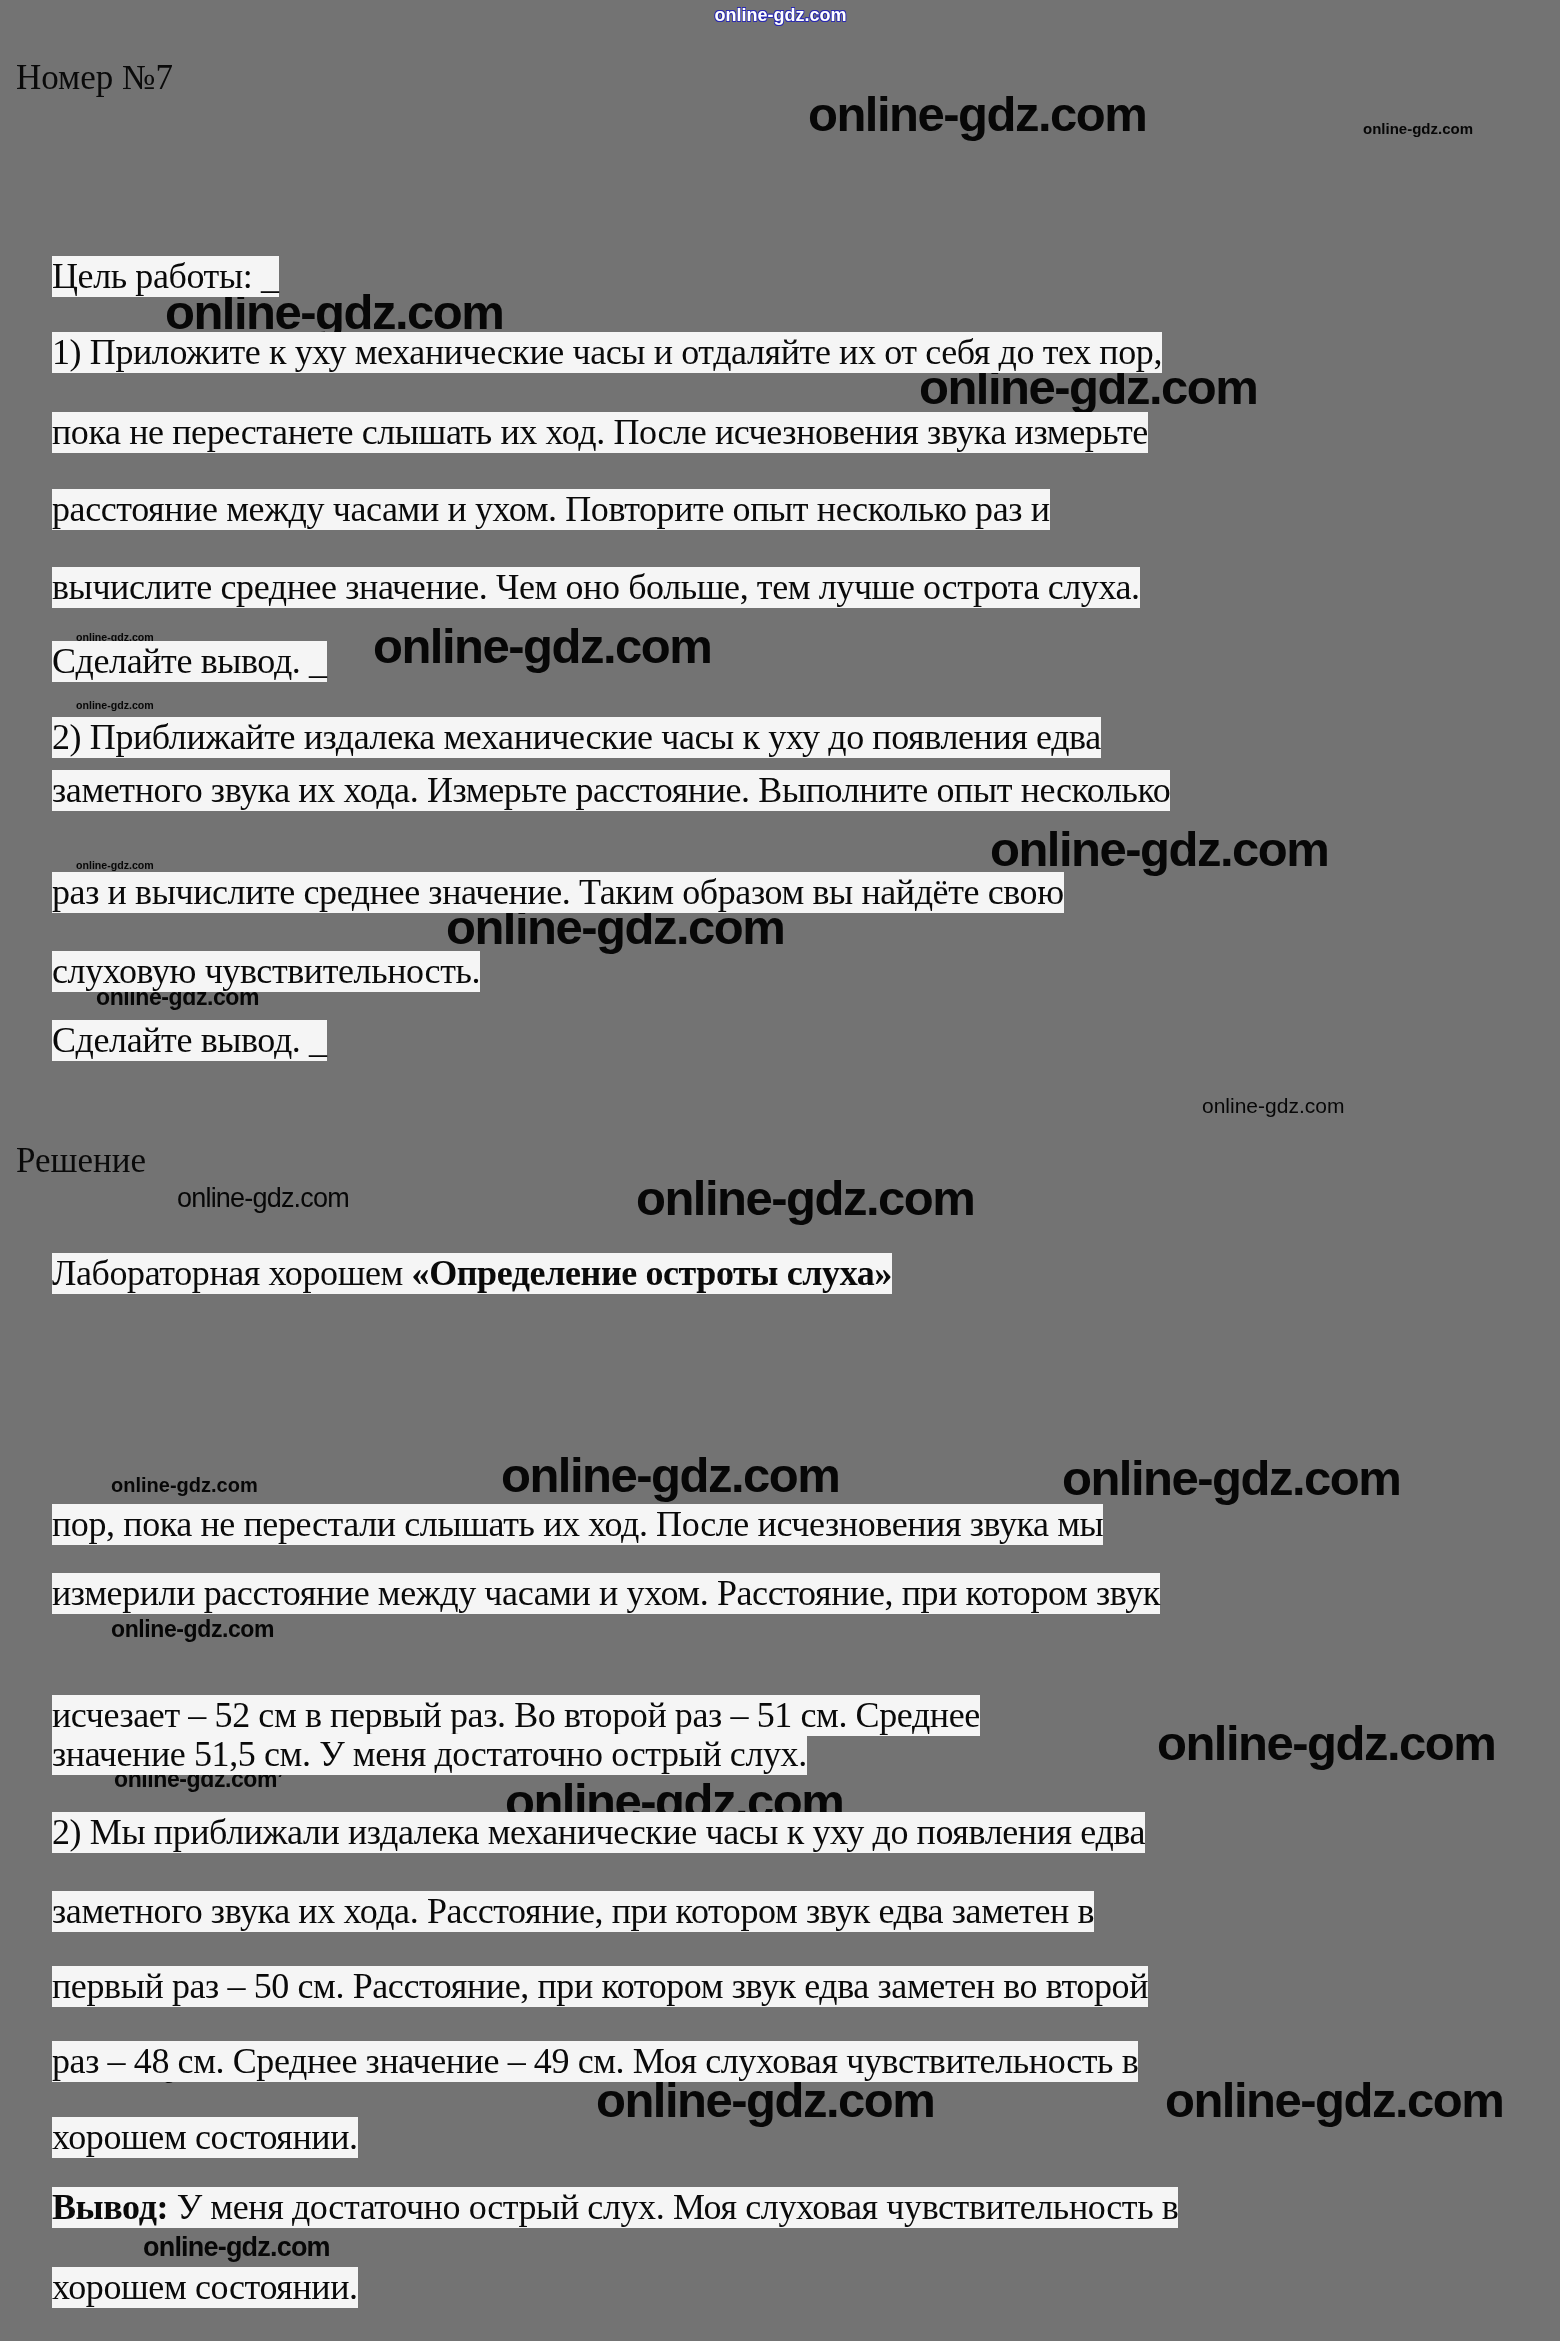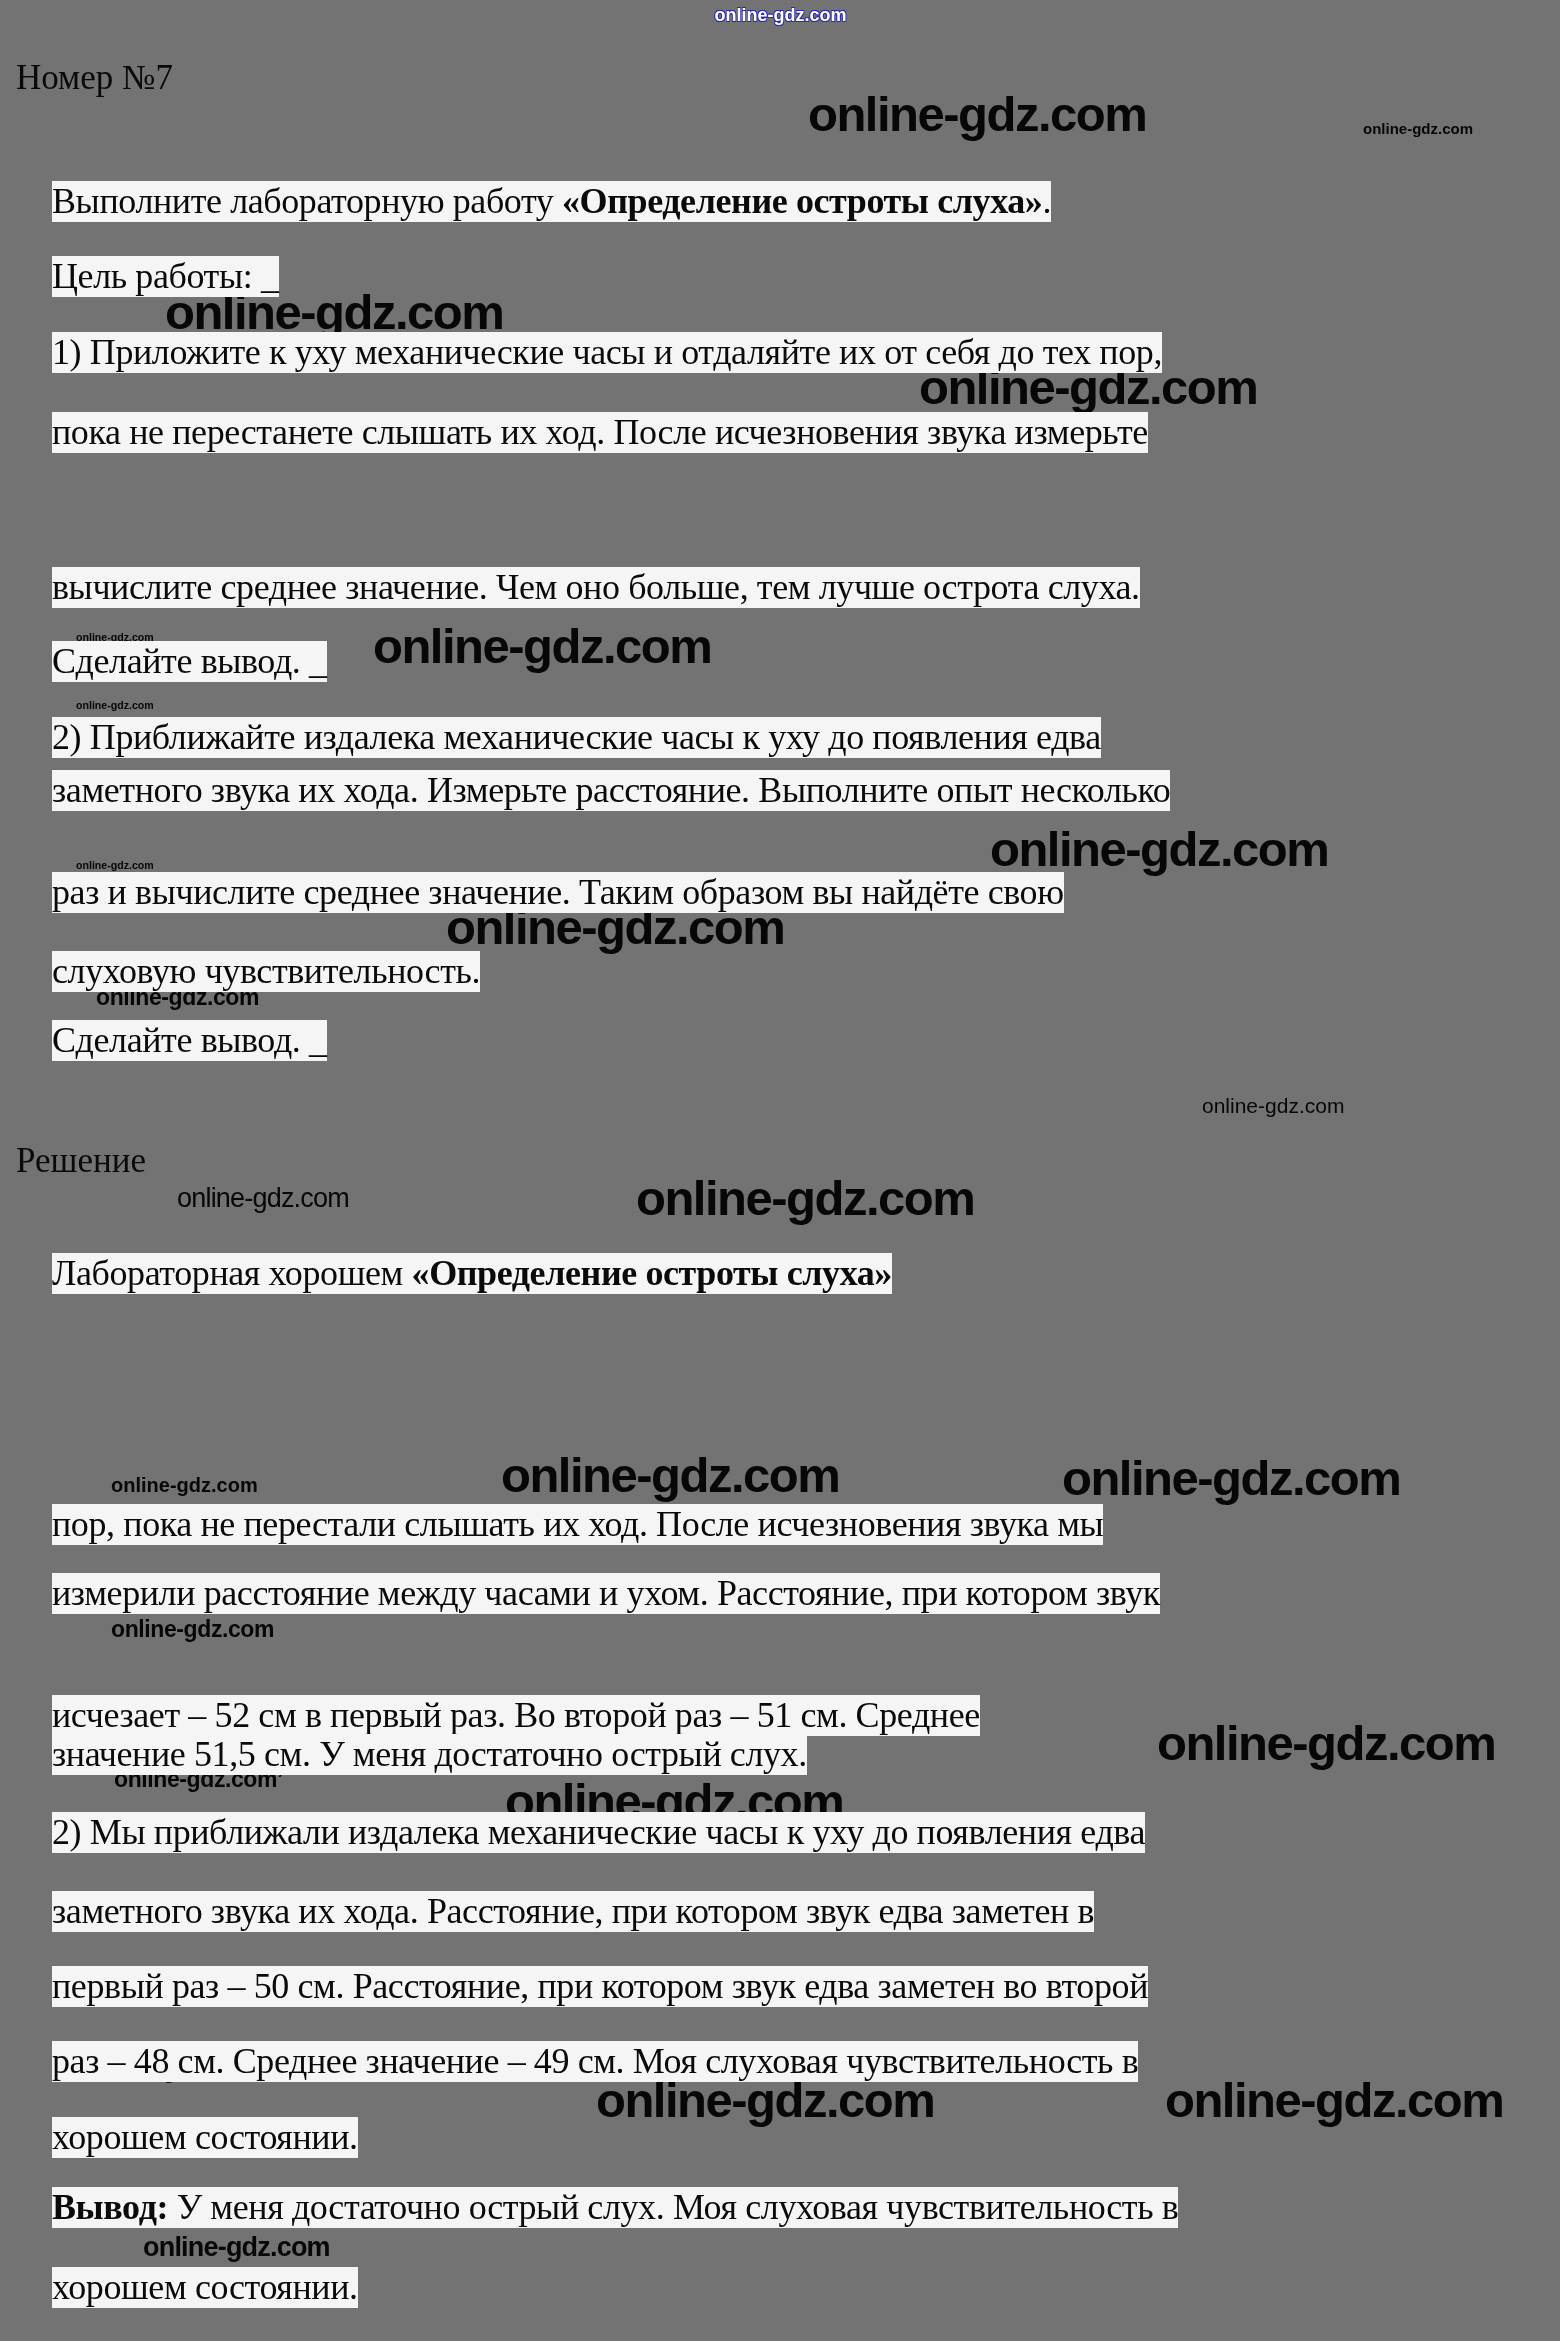--- a/index.html
+++ b/index.html
@@ -75,24 +75,24 @@
   <span class="wm wm-big" style="left:1157px;top:1719px">online-gdz.com</span>
   <span class="wm wm-sm30" style="left:114px;top:1768px">online-gdz.com’</span>
   <span class="wm wm-big" style="left:505px;top:1777px">online-gdz.com</span>
   <span class="wm wm-sm30" style="left:90px;top:2059px">online-gdz.com</span>
   <span class="wm wm-big" style="left:596px;top:2076px">online-gdz.com</span>
   <span class="wm wm-big" style="left:1165px;top:2076px">online-gdz.com</span>
   <span class="wm wm-med" style="left:143px;top:2234px">online-gdz.com</span>
 
   <div class="heading" style="top:59px">Номер №7</div>
 
-  <div class="line" style="top:181px"><span>Выполните лабораторную работу </span><span class="b">«Определение остроты слуха»</span><span>.</span></div>
   <div class="line" style="top:256px"><span>Цель работы: _</span></div>
   <div class="line" style="top:332px"><span>1) Приложите к уху механические часы и отдаляйте их от себя до тех пор,</span></div>
   <div class="line" style="top:412px"><span>пока не перестанете слышать их ход. После исчезновения звука измерьте</span></div>
+  <div class="line" style="top:489px"><span>расстояние между часами и ухом. Повторите опыт несколько раз и</span></div>
   <div class="line" style="top:567px"><span>вычислите среднее значение. Чем оно больше, тем лучше острота слуха.</span></div>
   <div class="line" style="top:641px"><span>Сделайте вывод. _</span></div>
   <div class="line" style="top:717px"><span>2) Приближайте издалека механические часы к уху до появления едва</span></div>
   <div class="line" style="top:770px"><span>заметного звука их хода. Измерьте расстояние. Выполните опыт несколько</span></div>
   <div class="line" style="top:872px"><span>раз и вычислите среднее значение. Таким образом вы найдёте свою</span></div>
   <div class="line" style="top:951px"><span>слуховую чувствительность.</span></div>
   <div class="line" style="top:1020px"><span>Сделайте вывод. _</span></div>
 
   <div class="heading" style="top:1142px">Решение</div>
 

